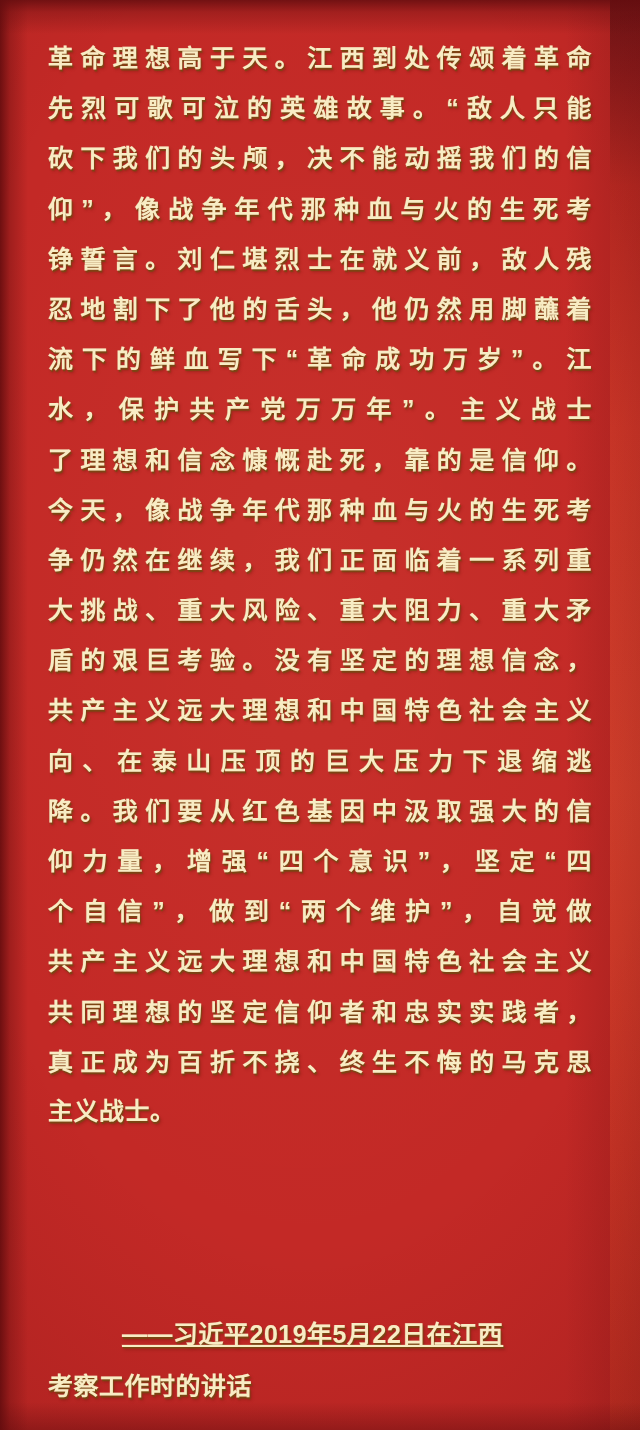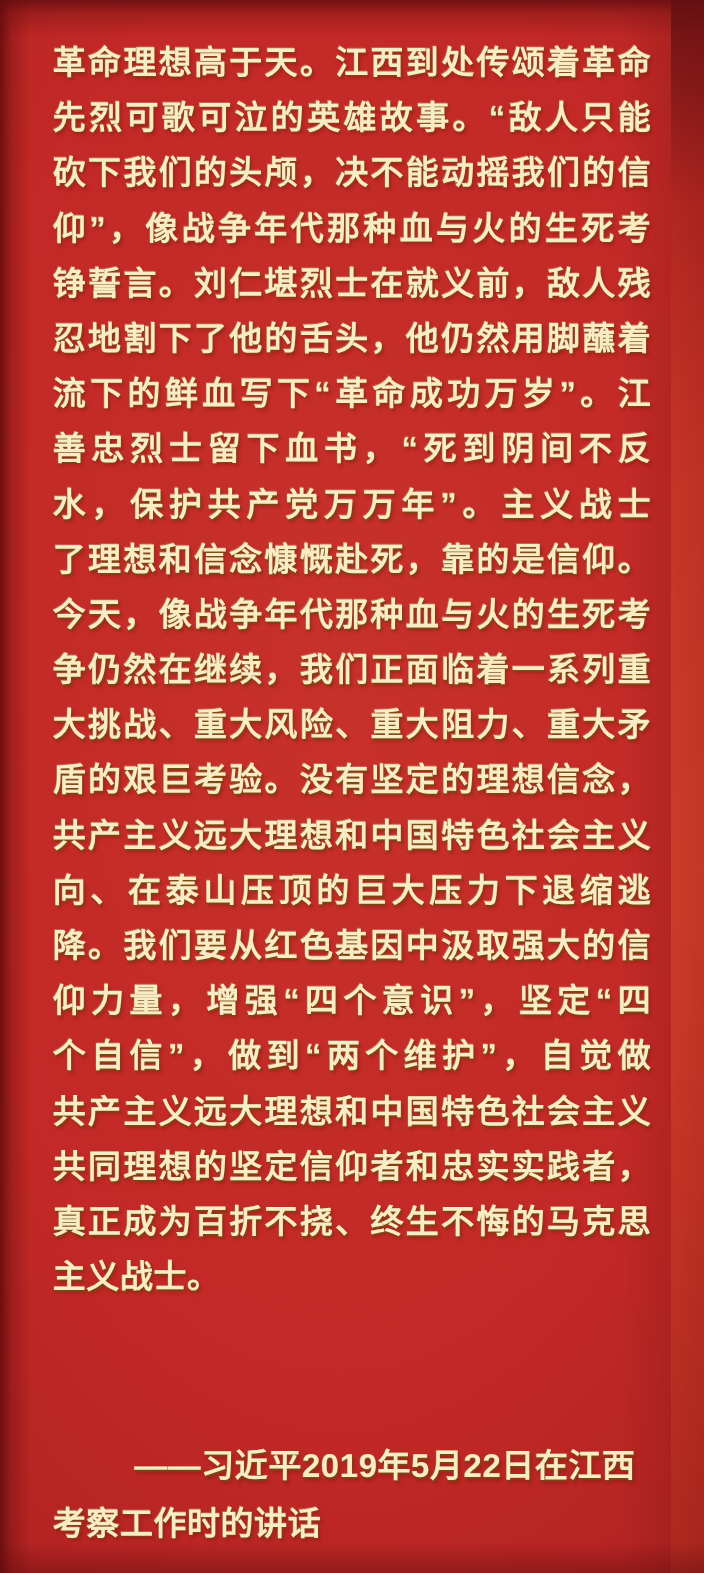--- a/index.html
+++ b/index.html
@@ -57,21 +57,21 @@
   .quote-body {
     position: absolute;
     left: 48px;
     top: 33px;
     width: 544px;
     z-index: 3;
   }
 
   .qline,
   .attr-line {
-    font-size: 30px;
+    font-size: 25px;
     font-weight: bold;
     color: var(--text-gold, #f8ecc4);
     line-height: 50.2px;
     height: 50.2px;
     letter-spacing: 0.5px;
     text-shadow:
       1px 1.5px 1px rgba(112,76,16,0.85),
       -0.5px -0.5px 0 rgba(255,246,216,0.25),
       2px 3px 3px rgba(100,20,10,0.35);
     white-space: normal;
@@ -94,38 +94,38 @@
     width: 544px;
     z-index: 3;
   }
   .attr-line {
     line-height: 52px;
     height: 52px;
     text-align: left;
   }
   .attr-line.indented {
     padding-left: 74px;
+    text-decoration: underline;
   }
 </style>
 </head>
 <body style="--panel-red: #c32926; --text-gold: #f8ecc4;">
 
 <div class="poster">
   <div class="right-strip"></div>
   <div class="edge-shade"></div>
 
   <div class="quote-body">
       <div class="qline">革命理想高于天。江西到处传颂着革命</div>
       <div class="qline">先烈可歌可泣的英雄故事。“敌人只能</div>
       <div class="qline">砍下我们的头颅，决不能动摇我们的信</div>
       <div class="qline">仰”，像战争年代那种血与火的生死考</div>
       <div class="qline">铮誓言。刘仁堪烈士在就义前，敌人残</div>
       <div class="qline">忍地割下了他的舌头，他仍然用脚蘸着</div>
       <div class="qline">流下的鲜血写下“革命成功万岁”。江</div>
-      <div class="qline">善忠烈士留下血书，“死到阴间不反</div>
       <div class="qline">水，保护共产党万万年”。主义战士</div>
       <div class="qline">了理想和信念慷慨赴死，靠的是信仰。</div>
       <div class="qline">今天，像战争年代那种血与火的生死考</div>
       <div class="qline">争仍然在继续，我们正面临着一系列重</div>
       <div class="qline">大挑战、重大风险、重大阻力、重大矛</div>
       <div class="qline">盾的艰巨考验。没有坚定的理想信念，</div>
       <div class="qline">共产主义远大理想和中国特色社会主义</div>
       <div class="qline">向、在泰山压顶的巨大压力下退缩逃</div>
       <div class="qline">降。我们要从红色基因中汲取强大的信</div>
       <div class="qline">仰力量，增强“四个意识”，坚定“四</div>

